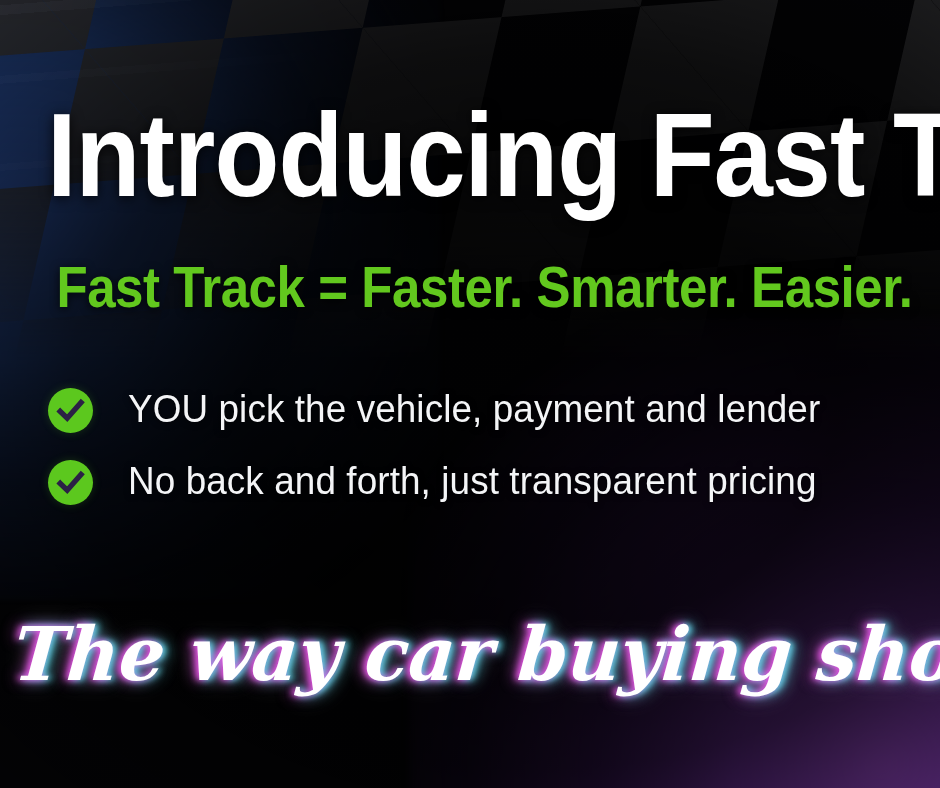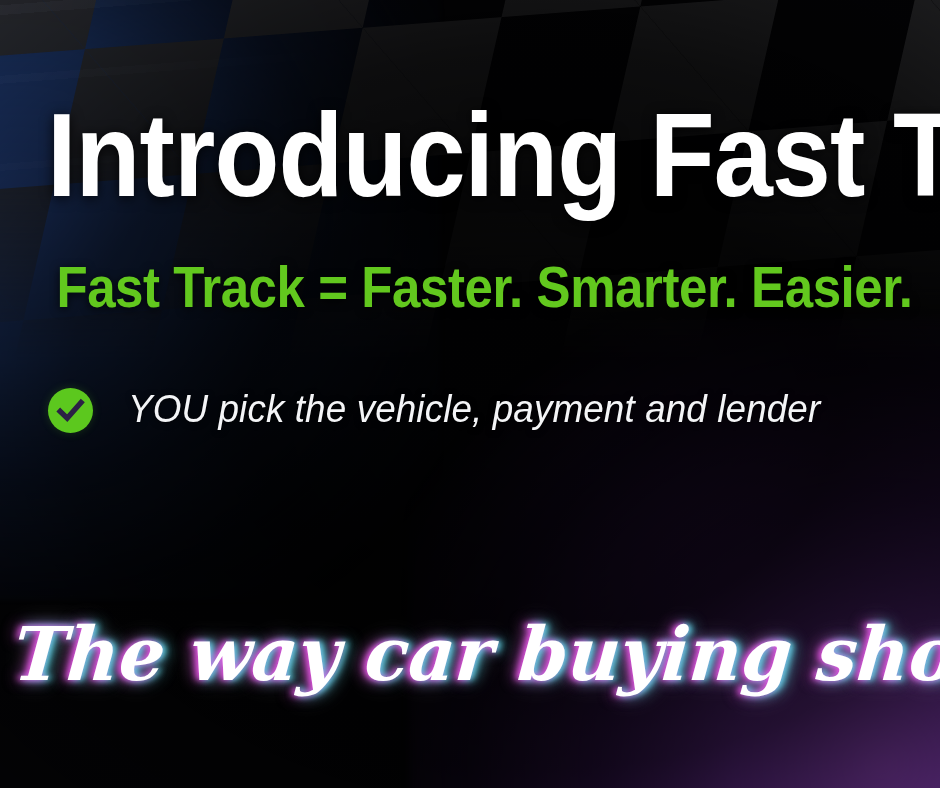--- a/index.html
+++ b/index.html
@@ -168,21 +168,20 @@
     transform: scaleX(0.88);
     white-space: nowrap;
     text-shadow: 0 2px 10px rgba(0,0,0,0.8);
   }
 
   .bullets {
     position: absolute;
     left: 48px;
     top: 374px;
     width: 850px;
-    font-style: italic;
   }
 
   .bullet-row {
     display: flex;
     align-items: center;
     height: 72px;
   }
 
   .check-badge {
     flex: 0 0 auto;
@@ -260,20 +259,28 @@
 
       <div class="bullet-row">
         <span class="check-badge">
           <svg width="45" height="45" viewBox="0 0 45 45" aria-hidden="true">
             <path d="M12.2 23.4 L19.2 30.2 L33.0 14.6" fill="none" stroke="#2b2145" stroke-width="5.4" stroke-linecap="square" stroke-linejoin="miter"></path>
           </svg>
         </span>
         <span class="bullet-text">YOU pick the vehicle, payment and lender</span>
       </div>
 
+      <div class="bullet-row">
+        <span class="check-badge">
+          <svg width="45" height="45" viewBox="0 0 45 45" aria-hidden="true">
+            <path d="M12.2 23.4 L19.2 30.2 L33.0 14.6" fill="none" stroke="#2b2145" stroke-width="5.4" stroke-linecap="square" stroke-linejoin="miter"></path>
+          </svg>
+        </span>
+        <span class="bullet-text">No back and forth, just transparent pricing</span>
+      </div>
 
 
     </div>
 
     <div class="tagline">The way car buying should be.</div>
 
   </div>
 </div>
 
 </body></html>

